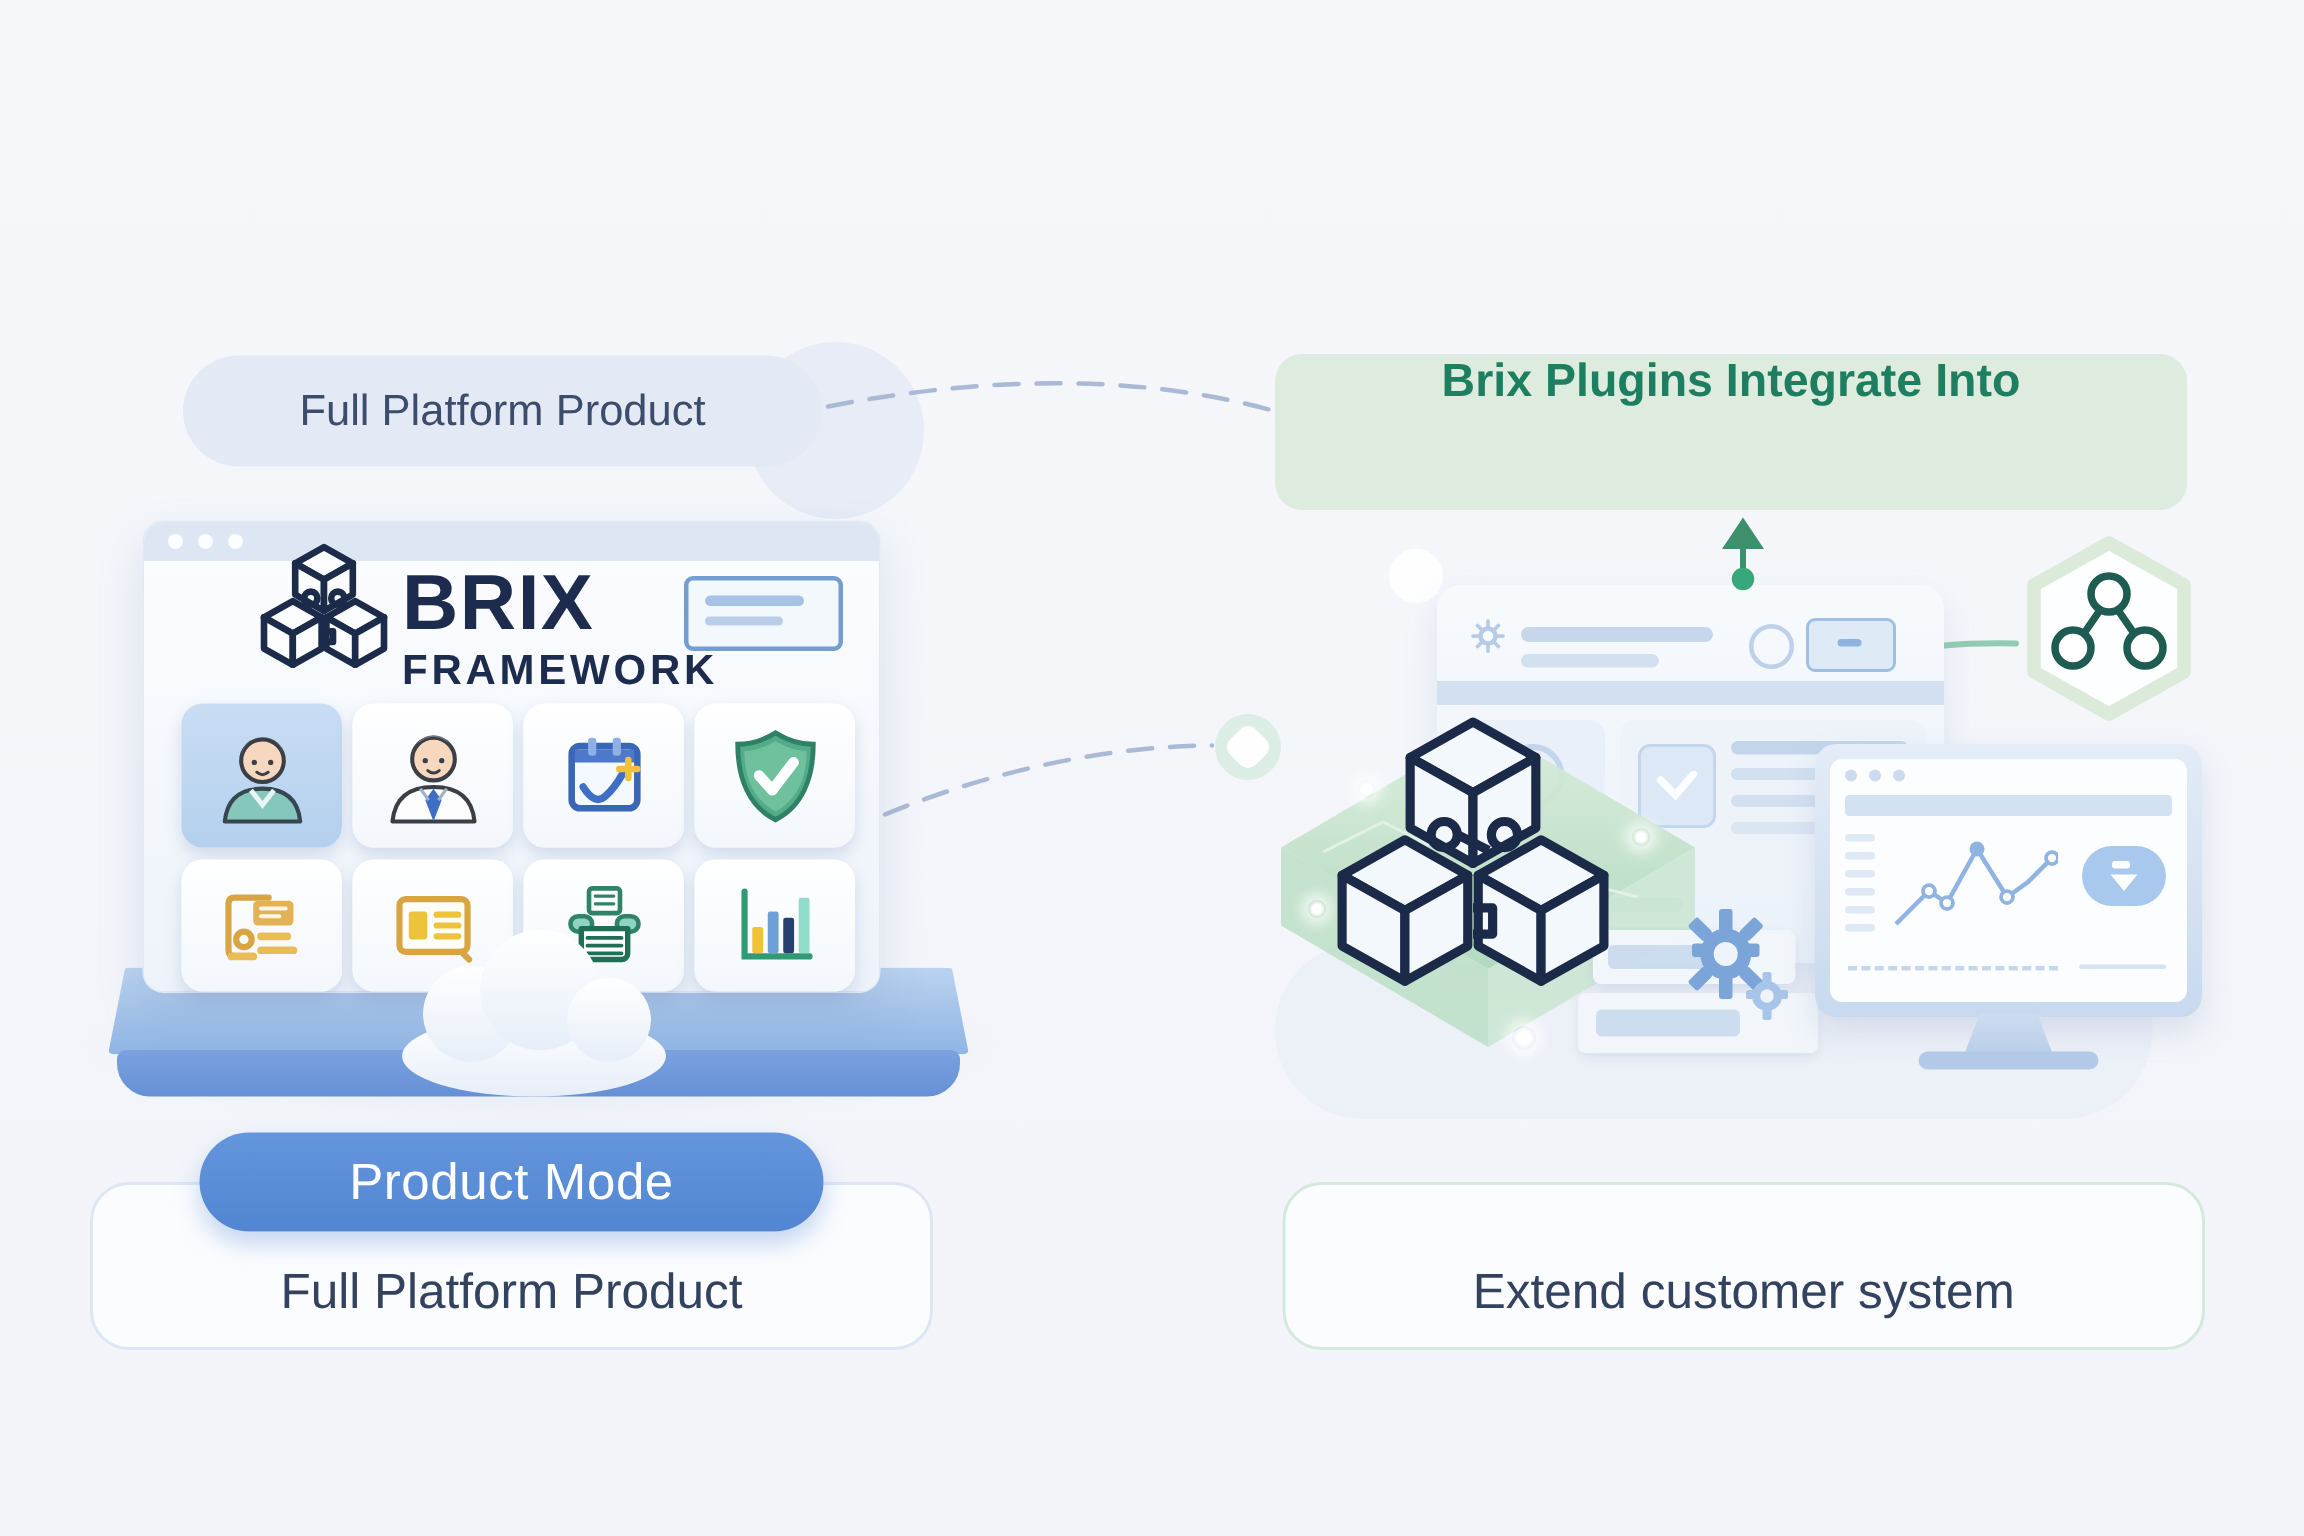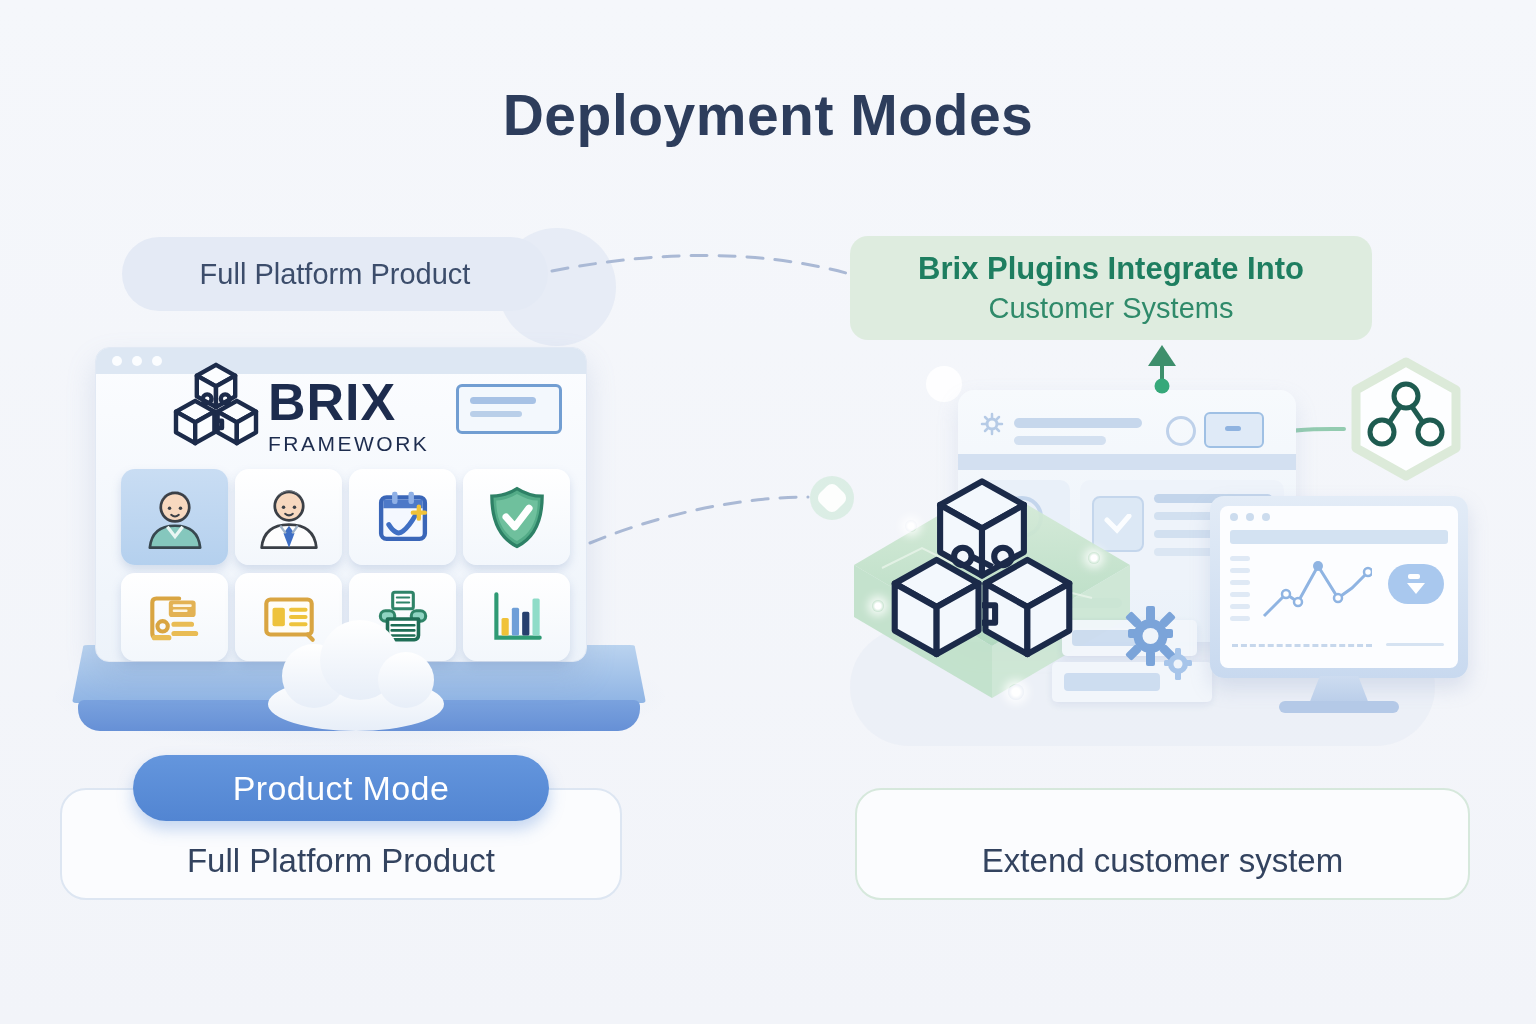--- a/index.html
+++ b/index.html
@@ -39,21 +39,21 @@
     box-shadow:0 14px 30px rgba(120,145,190,.20);z-index:2;
   }
   .bw-topbar{
     position:absolute;left:0;top:0;right:0;height:26px;
     background:#dde7f3;border-radius:13px 13px 0 0;display:flex;align-items:center;padding-left:16px;gap:10px;
   }
   .bw-dot{width:10px;height:10px;border-radius:50%;background:#fbfdff;}
   .logo-cubes{position:absolute;left:76px;top:10px;width:88px;height:96px;}
   .logo-text{position:absolute;left:172px;top:28px;line-height:1;color:#1d2c4e;}
   .logo-title{font-size:52px;font-weight:800;letter-spacing:1px;}
-  .logo-sub{font-size:21px;font-weight:400;letter-spacing:2.5px;margin-top:5px;}
+  .logo-sub{font-size:28px;font-weight:700;letter-spacing:2.5px;margin-top:5px;}
   .hdr-widget{
     position:absolute;right:24px;top:36px;width:100px;height:44px;
     border:3px solid #729ed2;border-radius:6px;background:#f3f8fd;
   }
   .hdr-widget .w1{position:absolute;left:11px;top:10px;width:66px;height:7px;background:#a7c2e5;border-radius:4px;}
   .hdr-widget .w2{position:absolute;left:11px;top:24px;width:52px;height:6px;background:#b9cfe9;border-radius:4px;}
   .tile-grid{
     position:absolute;left:25px;top:121px;display:grid;
     grid-template-columns:repeat(4,107px);grid-template-rows:96px 88px;gap:8px 7px;
   }
@@ -86,22 +86,22 @@
   .desc-box{
     position:absolute;top:788px;height:112px;background:#fbfcfe;border-radius:26px;z-index:5;
     display:flex;align-items:flex-end;justify-content:center;padding-bottom:18px;box-sizing:border-box;
     font-size:33px;color:#33435f;
   }
   .desc-left{left:60px;width:562px;border:2px solid #dde6f2;}
   .desc-right{left:855px;width:615px;border:2px solid #d6e8dc;}
 
   
   .green-label{
-    position:absolute;left:850px;top:236px;width:522px;height:104px;background:#deecdf;border-radius:18px;
-    display:flex;flex-direction:column;align-items:center;justify-content:center;gap:5px;z-index:2;
+    position:absolute;left:850px;top:236px;width:608px;height:104px;background:#deecdf;border-radius:18px;
+    display:flex;flex-direction:column;align-items:center;justify-content:space-between;gap:5px;z-index:2;
   }
   .green-l1{font-size:31px;font-weight:700;color:#1e7e60;}
   .green-l2{font-size:29px;font-weight:400;color:#2f8a6a;}
   .up-arrow{position:absolute;left:1144px;top:342px;width:36px;height:52px;z-index:2;}
 
   
   .right-shadow{position:absolute;left:850px;top:628px;width:585px;height:118px;border-radius:60px;
     background:#e9eef5;opacity:.75;z-index:0;}
 
   .cust-window{
@@ -147,21 +147,20 @@
   .mon-solid{position:absolute;right:14px;top:137px;width:58px;height:3px;background:#d6e3f2;border-radius:2px;}
   .mon-neck{position:absolute;left:99px;top:180px;width:60px;height:28px;
     background:linear-gradient(180deg,#cddcf0,#b9cde9);clip-path:polygon(18% 0,82% 0,100% 100%,0 100%);}
   .mon-base{position:absolute;left:69px;top:205px;width:120px;height:12px;background:#b4c9e7;border-radius:8px;}
 </style>
 </head>
 <body>
 
 <div class="canvas">
 
-  <div class="title">Deployment Modes</div>
 
   <div class="blob blob-a"></div>
   <div class="blob blob-b"></div>
 
   <svg class="overlay" viewBox="0 0 1536 1024">
     <path d="M 552 271 C 660 250 760 250 846 273" fill="none" stroke="#aab9d5" stroke-width="3" stroke-dasharray="16 12" stroke-linecap="round"></path>
     <path d="M 590 543 C 665 512 745 497 808 497" fill="none" stroke="#aab9d5" stroke-width="3" stroke-dasharray="16 12" stroke-linecap="round"></path>
     <circle cx="832" cy="498" r="22" fill="rgba(190,228,205,.45)"></circle>
     <rect x="820" y="486" width="24" height="24" rx="7" fill="#fdfefd" transform="rotate(45 832 498)"></rect>
     <path d="M 1226 468 C 1238 432 1290 428 1344 429" fill="none" stroke="#93cbb0" stroke-width="4" stroke-linecap="round"></path>
@@ -309,21 +308,20 @@
     <circle cx="150" cy="62" r="28" fill="url(#cg)"></circle>
   </svg>
 
   <div class="mode-pill pill-product">Product Mode</div>
   <div class="desc-box desc-left">
     <span>Full Platform Product</span>
   </div>
 
   <div class="green-label">
     <span class="green-l1">Brix Plugins Integrate Into</span>
-    <span class="green-l2">Customer Systems</span>
   </div>
 
   <svg class="up-arrow" viewBox="0 0 36 52">
     <line x1="18" y1="44" x2="18" y2="16" stroke="#3e8f6c" stroke-width="4"></line>
     <polygon points="18,3 32,24 4,24" fill="#3e8f6c"></polygon>
     <circle cx="18" cy="44" r="7.5" fill="#36a87a"></circle>
   </svg>
 
   <div class="right-shadow"></div>
 

